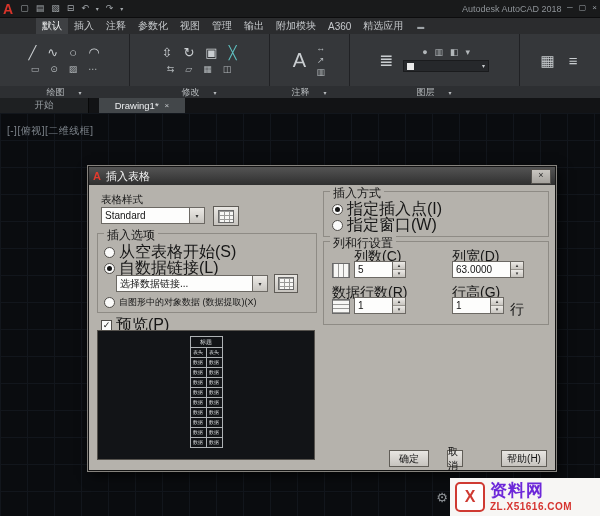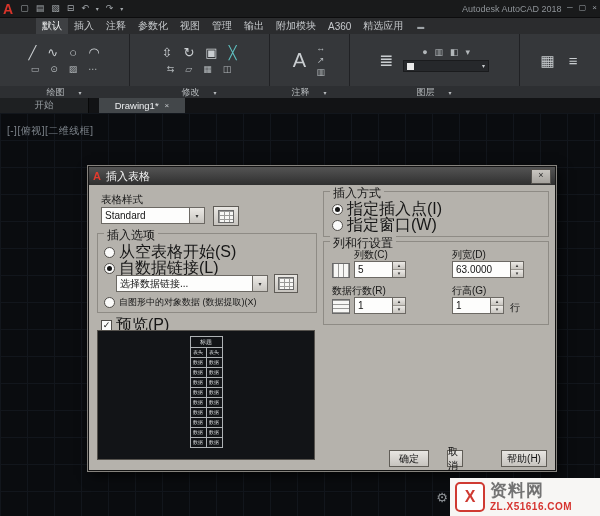--- a/index.html
+++ b/index.html
@@ -58,21 +58,21 @@
   
   .dialog{position:absolute;left:88px;top:166px;width:466px;height:303px;background:#b5b2ac;
     border:1px solid #141414;box-shadow:0 0 0 1px #85827d,3px 4px 12px rgba(0,0,0,.75);}
   .dtitle{position:absolute;left:0;top:0;width:100%;height:18px;background:linear-gradient(#545454,#2f2f2f);
     display:flex;align-items:center;gap:5px;padding:0 4px;box-sizing:border-box;}
   .dlogo{color:#e23b2e;font-weight:bold;font-size:11px;}
   .dtext{flex:1;color:#f1f1f1;font-size:11px;}
   .dclose{width:18px;height:13px;background:linear-gradient(#c9c6c1,#a5a29d);border:1px solid #55524e;
     color:#2a2a2a;font-size:9px;line-height:11px;text-align:center;}
   .lbl{position:absolute;font-size:10.5px;color:#161616;white-space:nowrap;}
-  .lblr{position:absolute;font-size:10px;color:#161616;white-space:nowrap;}
+  .lblr{position:absolute;font-size:14px;color:#161616;white-space:nowrap;}
   .group{position:absolute;border:1px solid #8e8b85;}
   .glabel{position:absolute;top:-7px;left:6px;background:#b5b2ac;padding:0 3px;font-size:12px;color:#161616;white-space:nowrap;}
   .radio-row{position:absolute;display:flex;align-items:center;gap:4px;}
   .radio{width:9px;height:9px;border-radius:50%;background:#fbfbfa;border:1px solid #504d49;position:relative;flex:none;}
   .radio.checked:after{content:"";position:absolute;left:2px;top:2px;width:5px;height:5px;border-radius:50%;background:#161616;}
   .rtext{font-size:16px;color:#161616;white-space:nowrap;}
   .rtext.xs{font-size:9px;}
   .check-row{position:absolute;display:flex;align-items:center;gap:4px;}
   .checkbox{width:9px;height:9px;background:#fbfbfa;border:1px solid #504d49;font-size:9px;line-height:9px;
     color:#161616;text-align:center;flex:none;}
@@ -100,21 +100,21 @@
   .btn{position:absolute;height:17px;background:linear-gradient(#e8e6e2,#c6c3be);border:1px solid #605d57;
     font-size:10px;color:#141414;display:flex;align-items:center;justify-content:center;box-sizing:border-box;}
 
   
   .gear{position:absolute;right:152px;bottom:11px;font-size:13px;color:#8f9498;}
   .watermark{position:absolute;right:0;bottom:0;width:150px;height:38px;background:#f7f6f4;
     display:flex;align-items:center;gap:5px;padding:0 5px;box-sizing:border-box;}
   .wlogo{width:26px;height:26px;border:2px solid #cf3a32;border-radius:5px;background:#fff;color:#cf3a32;
     font-weight:bold;font-size:16px;display:flex;align-items:center;justify-content:center;flex:none;}
   .wtext{display:flex;flex-direction:column;line-height:1.1;}
-  .wname{color:#737373;font-size:17px;font-weight:bold;letter-spacing:1px;}
+  .wname{color:#6d28d9;font-size:17px;font-weight:bold;letter-spacing:1px;}
   .wurl{color:#d63430;font-size:10px;font-weight:bold;letter-spacing:.5px;}
 </style>
 </head>
 <body>
 
 <div class="screen">
 
   <div class="titlebar">
     <span class="applogo">A</span>
     <span class="qi">▢</span>

